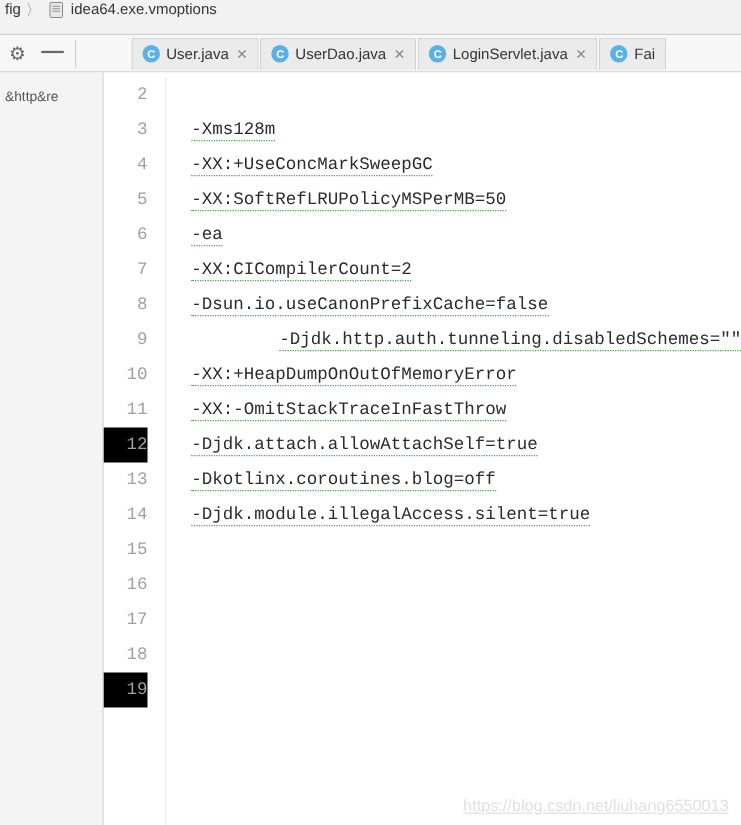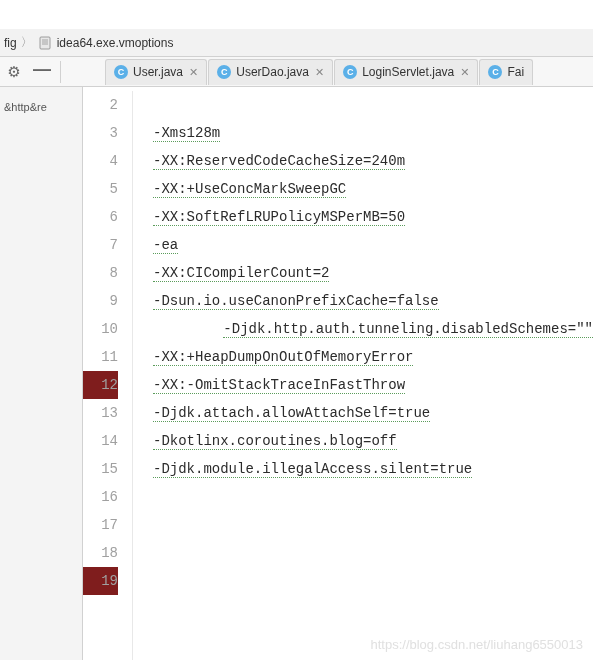--- a/index.html
+++ b/index.html
@@ -8,26 +8,25 @@
       font-size: 12px;
       background: #fff;
       width: 593px;
       height: 660px;
       overflow: hidden;
       position: relative;
     }
     .breadcrumb {
       height: 28px;
       display: flex;
-      align-items: center;
+      align-items: flex-start;
       padding: 0 4px;
       border-bottom: 1px solid #d1d1d1;
       background: #f2f2f2;
       color: #333;
-      margin-top: 29px;
     }
     .breadcrumb-sep { color: #888; margin: 0 4px; }
     .file-icon {
       width: 16px; height: 16px; margin-right: 4px;
       display: inline-flex; align-items: center; justify-content: center;
     }
     .topbar {
       height: 30px;
       display: flex;
       align-items: center;
@@ -122,22 +121,23 @@
       color: #fff;
       padding: 1px 2px;
     }
     .watermark {
       position: absolute;
       bottom: 8px;
       right: 10px;
       color: #e0e0e0;
       font-size: 13px;
       pointer-events: none;
-    }
-    .gutter-hl { background: #7f1d1d; }
+      text-decoration: underline;
+    }
+    .gutter-hl { background: #000000; }
   </style>
 </head>
 <body>
 
 <div class="breadcrumb">
   <span>fig</span>
   <span class="breadcrumb-sep">〉</span>
   <span class="file-icon">
     <svg width="14" height="14" viewBox="0 0 14 14">
         <rect x="2" y="1" width="10" height="12" rx="1" fill="#e8e8e8" stroke="#888" stroke-width="0.8"></rect>
@@ -201,21 +201,20 @@
         <div>14</div>
         <div>15</div>
         <div>16</div>
         <div>17</div>
         <div>18</div>
         <div class="gutter-hl">19</div>
       </div>
     <div class="code" id="code">
         <div class="code-line"></div>
         <div class="code-line"><span class="underline-token">-Xms128m</span></div>
-        <div class="code-line"><span class="underline-token">-XX:ReservedCodeCacheSize=240m</span></div>
         <div class="code-line"><span class="underline-token">-XX:+UseConcMarkSweepGC</span></div>
         <div class="code-line"><span class="underline-token">-XX:SoftRefLRUPolicyMSPerMB=50</span></div>
         <div class="code-line"><span class="underline-token">-ea</span></div>
         <div class="code-line"><span class="underline-token">-XX:CICompilerCount=2</span></div>
         <div class="code-line"><span class="underline-token">-Dsun.io.useCanonPrefixCache=false</span></div>
         <div class="code-line" style="position: relative; text-align: right;"><div style="position: absolute; inset: 0px 0px 0px -20px; background: rgb(252, 248, 227); z-index: -1;"></div><span class="underline-token">-Djdk.http.auth.tunneling.disabledSchemes=""</span></div>
         <div class="code-line"><span class="underline-token">-XX:+HeapDumpOnOutOfMemoryError</span></div>
         <div class="code-line"><span class="underline-token">-XX:-OmitStackTraceInFastThrow</span></div>
         <div class="code-line"><span class="underline-token">-Djdk.attach.allowAttachSelf=true</span></div>
         <div class="code-line"><span class="underline-token">-Dkotlinx.coroutines.blog=off</span></div>

